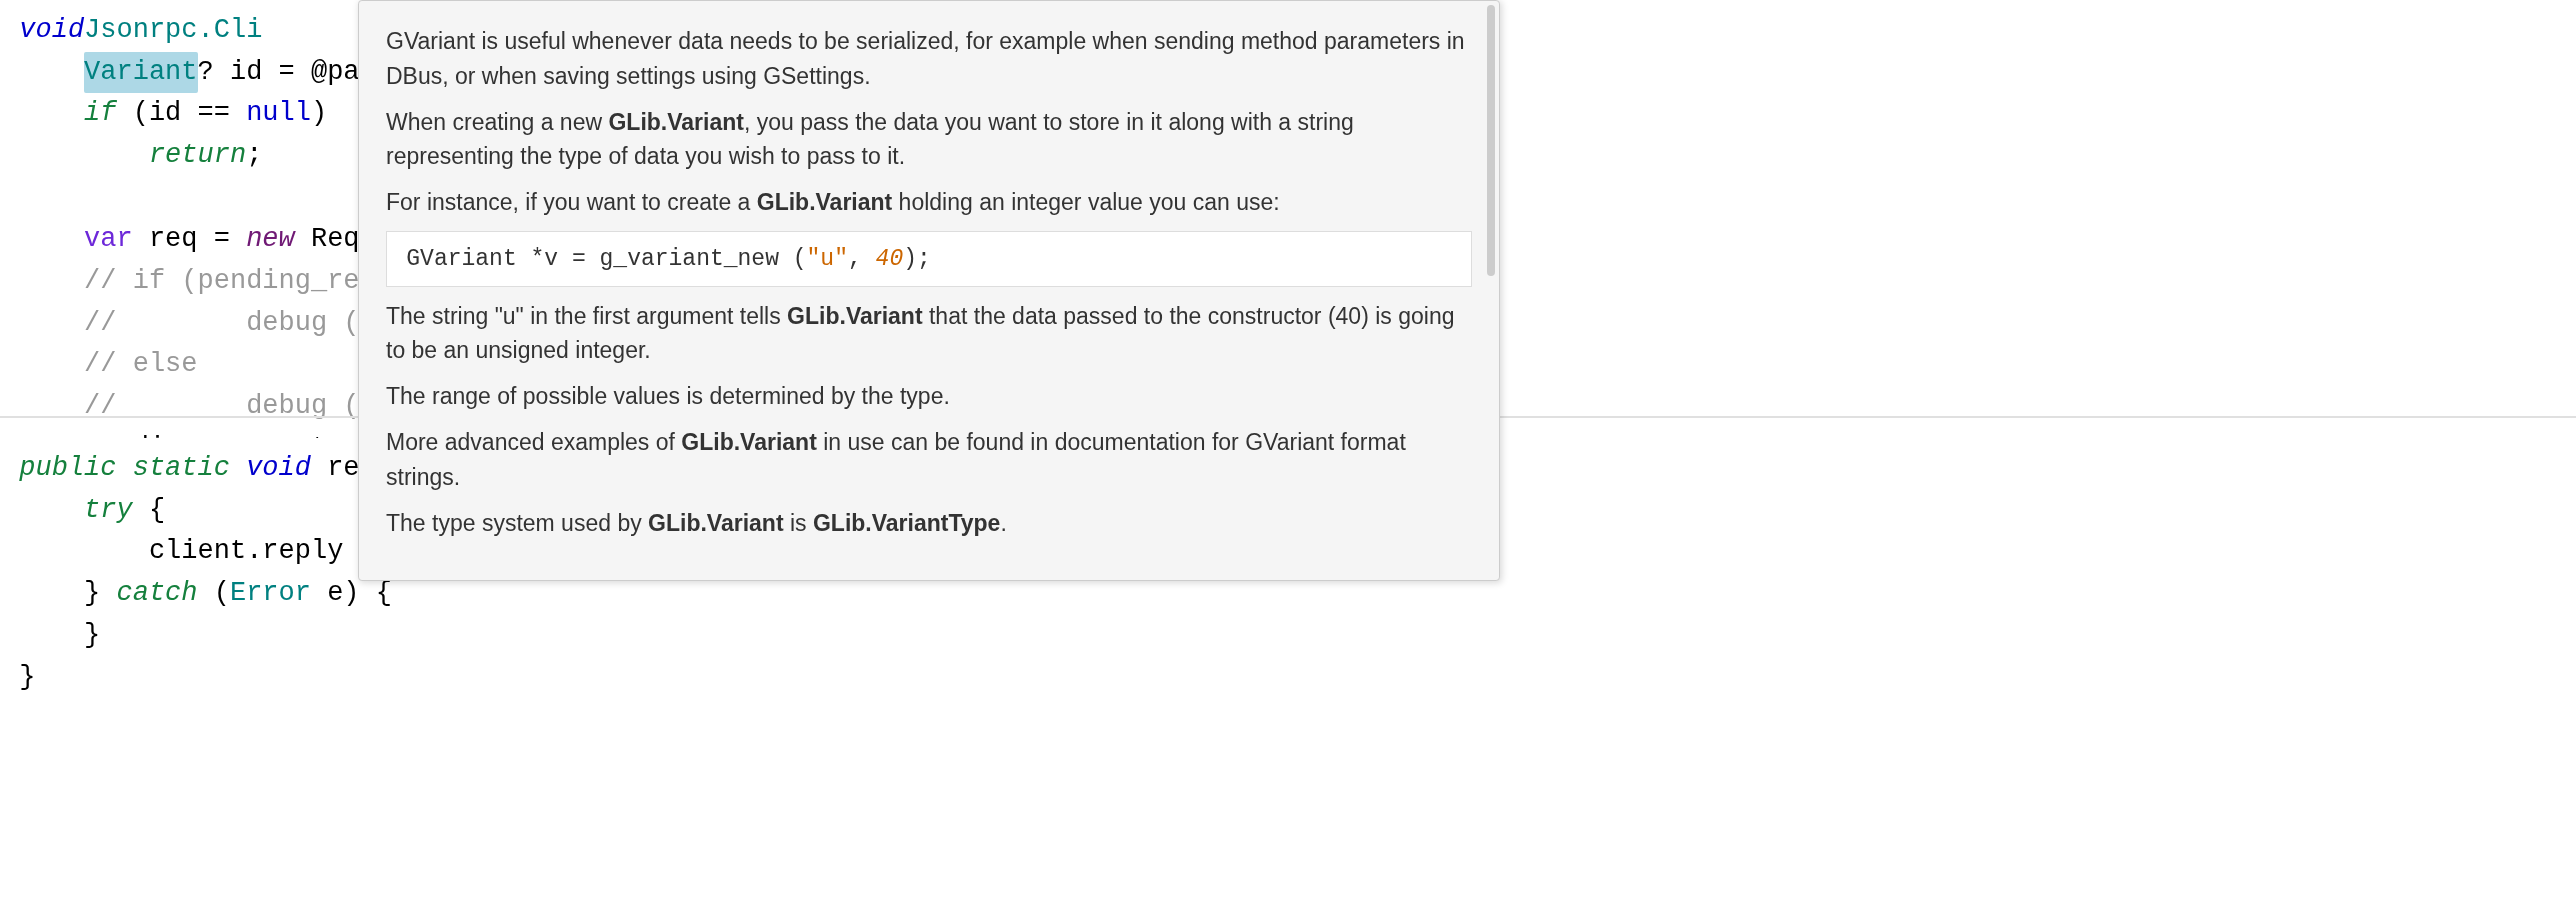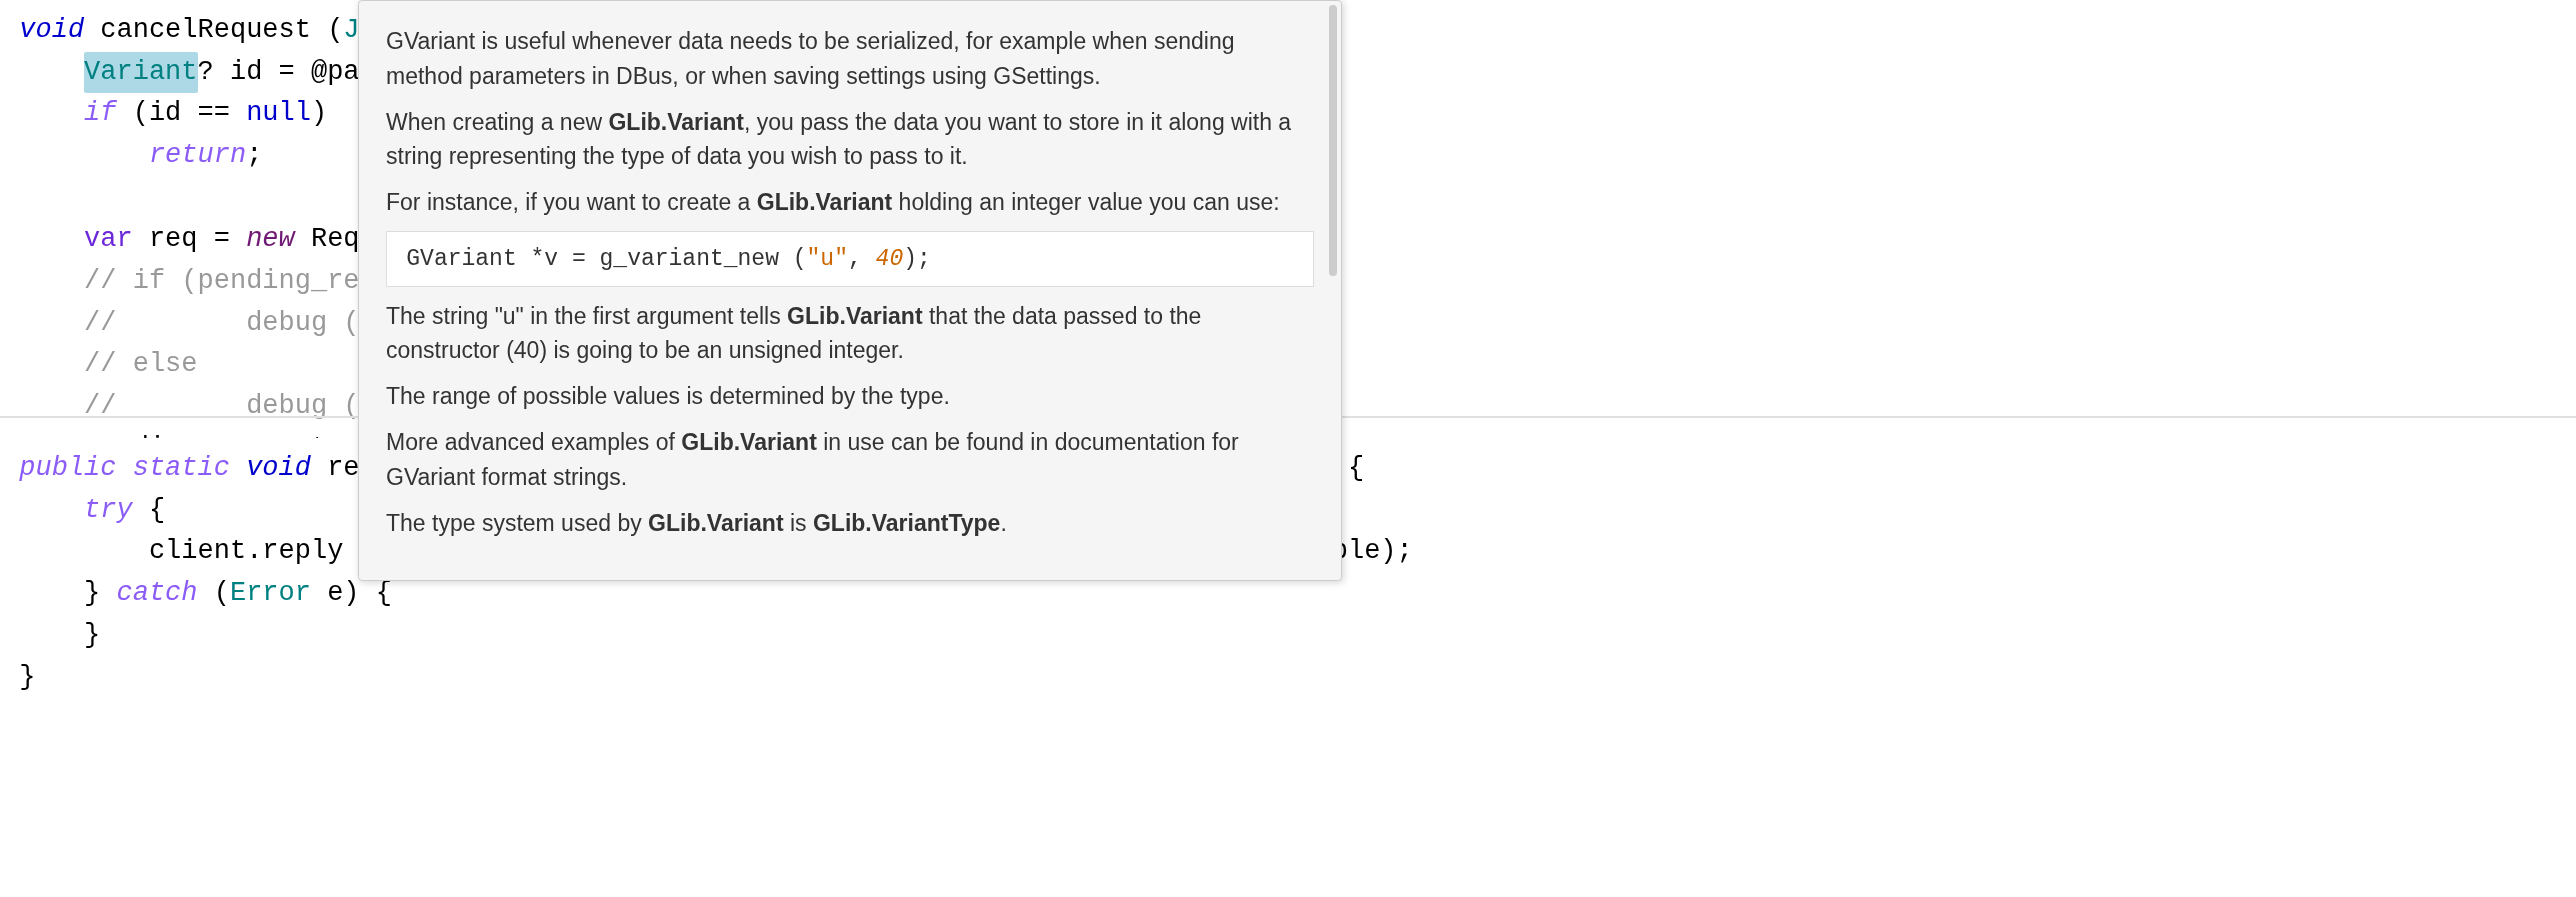--- a/index.html
+++ b/index.html
@@ -30,21 +30,21 @@
       background: #ffffff;
     }
 
     .code-line {
       display: flex;
       align-items: baseline;
       white-space: pre;
     }
 
     
-    .kw-blue { color: #8b5cf6; font-style: italic; }
+    .kw-blue { color: #15803d; font-style: italic; }
     .kw-void { color: #0000cc; font-style: italic; }
     .kw-null { color: #0000cc; }
     .kw-new { color: #701a75; font-style: italic; }
     .kw-var { color: #6d28d9; }
     .kw-string { color: #cc6600; }
     .type-teal { color: #008080; }
     .comment { color: #999999; }
     .string-val { color: #cc6600; }
     .num-val { color: #cc6600; font-style: italic; }
     .highlight-box {
@@ -58,21 +58,21 @@
     .cursor-highlight {
       background: #000000;
       color: #ffffff;
     }
 
     
     .doc-popup {
       position: absolute;
       top: 0;
       left: 358px;
-      width: 984px;
+      width: 1142px;
       background: #f5f5f5;
       border: 1px solid #cccccc;
       border-radius: 3.9px;
       padding: 23px 27px;
       font-family: Arial, sans-serif;
       font-size: 23px;
       line-height: 1.5;
       color: #333333;
       z-index: 10;
       box-shadow: 1.9px 1.9px 7.7px rgba(0,0,0,0.15);
@@ -119,21 +119,21 @@
     }
   </style>
 </head>
 <body>
 
 <div class="code-editor">
 
   <div class="code-area" style="height: 416px;">
 
     <div class="code-line">
-      <span class="kw-void">void</span><span> cancelRequest (</span><span class="type-teal">Jsonrpc.Cli</span>
+      <span class="kw-void">void</span><span class="type-teal">Jsonrpc.Cli</span>
     </div>
 
     <div class="code-line">
       <span>    </span><span class="highlight-box type-teal">Variant</span><span>? id = @params.looku</span>
     </div>
 
     <div class="code-line">
       <span>    </span><span class="kw-blue">if</span><span> (id == </span><span class="kw-null">null</span><span>)</span>
     </div>
 

